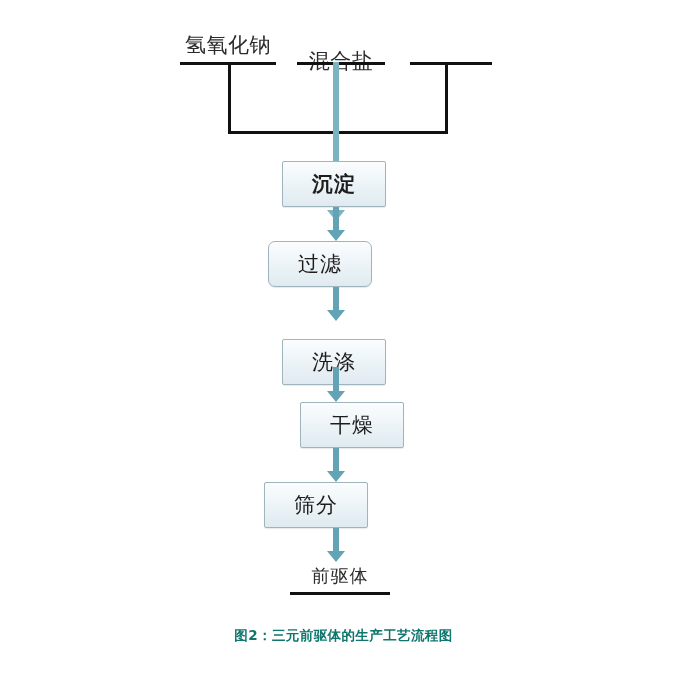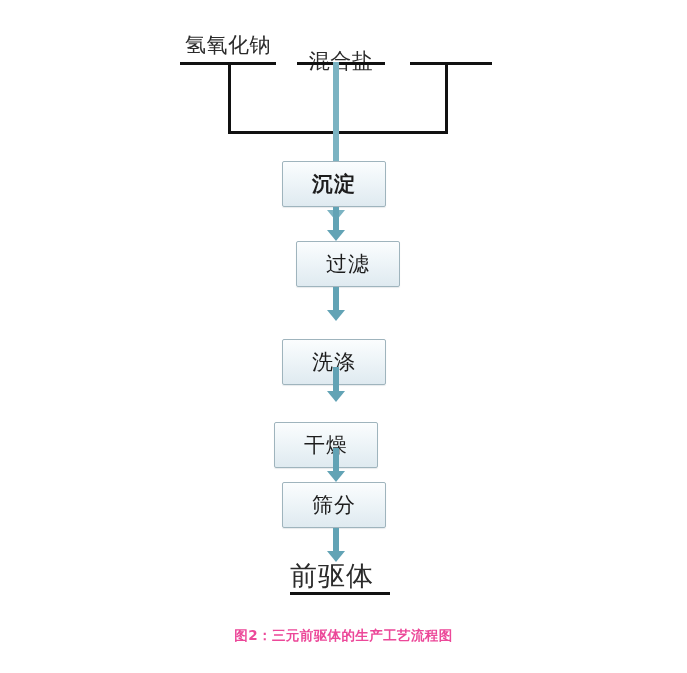--- a/index.html
+++ b/index.html
@@ -97,21 +97,22 @@
     border-right: 9px solid transparent;
     border-top: 11px solid #62a3b5;
   }
   
   #feed-arrow .shaft { background: #7bb3c2; }
   #feed-arrow .head  { border-top-color: #7bb3c2; }
 
   
   #output-label {
     position: absolute;
-    font-size: 27px;
+    text-align: center;
+    font-size: 18px;
     line-height: 26px;
     letter-spacing: 1px;
     color: #2b2b2b;
     white-space: nowrap;
   }
   #output-rule {
     position: absolute;
     height: 3px;
     background: #111111;
   }
@@ -119,21 +120,21 @@
   
   #figure-caption {
     position: absolute;
     left: 0;
     top: 627px;
     width: 687px;
     text-align: center;
     font-size: 13.5px;
     font-weight: bold;
     letter-spacing: 0.4px;
-    color: #ec4899;
+    color: #0f766e;
   }
 </style>
 </head>
 <body>
 
 <div id="diagram-canvas">
 
   <div class="input-label" id="input-label-0" style="left: 180px; top: 32px; width: 96px;">氢氧化钠</div>
   <div class="input-rule" id="input-rule-0" style="left: 180px; top: 62px; width: 96px;"></div>
 
@@ -147,30 +148,30 @@
   <div class="manifold-horz" id="manifold-bar" style="left: 228px; top: 131px; width: 220px;"></div>
 
   <div class="arrow" id="feed-arrow" style="left: 327px; top: 62px; height: 159px;">
     <div class="shaft" style="height: 148px;"></div>
     <div class="head" style="top: 148px;"></div>
   </div>
 
   <div class="process-box" id="step-box-0" style="left: 282px; top: 161px; font-weight: bold;">
     <span class="box-label">沉淀</span>
   </div>
-  <div class="process-box" id="step-box-1" style="left: 296px; top: 241px;">
+  <div class="process-box" id="step-box-1" style="left: 268px; top: 241px; border-radius: 7px;">
     <span class="box-label">过滤</span>
   </div>
   <div class="process-box" id="step-box-2" style="left: 282px; top: 339px;">
     <span class="box-label">洗涤</span>
   </div>
-  <div class="process-box" id="step-box-3" style="left: 274px; top: 402px; margin-top: 20px;">
+  <div class="process-box" id="step-box-3" style="left: 300px; top: 402px;">
     <span class="box-label">干燥</span>
   </div>
-  <div class="process-box" id="step-box-4" style="left: 282px; top: 482px; text-align: right;">
+  <div class="process-box" id="step-box-4" style="left: 264px; top: 482px; text-align: right;">
     <span class="box-label">筛分</span>
   </div>
 
   <div class="arrow" id="step-arrow-0" style="left: 327px; top: 207px; height: 34px;">
     <div class="shaft" style="height: 23px;"></div>
     <div class="head" style="top: 23px;"></div>
   </div>
   <div class="arrow" id="step-arrow-1" style="left: 327px; top: 287px; height: 34px;">
     <div class="shaft" style="height: 23px;"></div>
     <div class="head" style="top: 23px;"></div>

